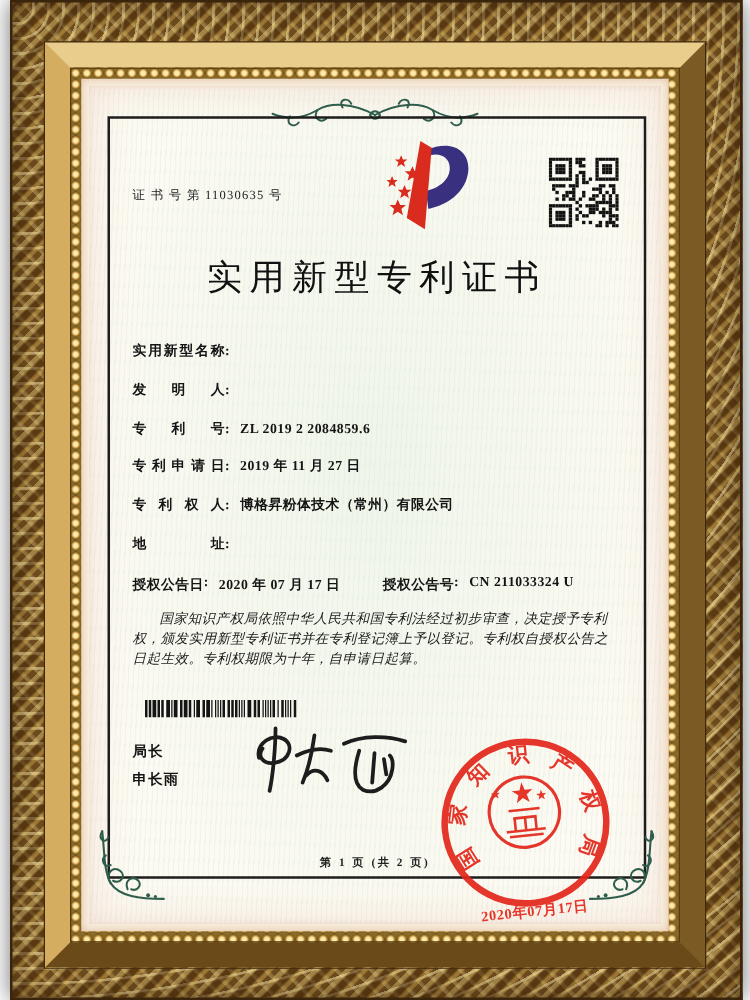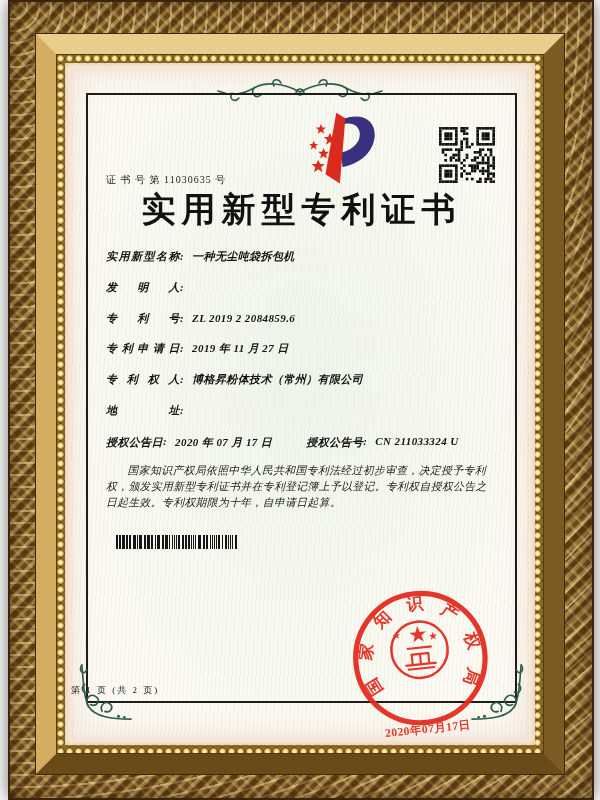--- a/index.html
+++ b/index.html
@@ -47,48 +47,48 @@
     box-shadow:inset 0 0 34px rgba(233,168,148,.30), inset 0 0 5px rgba(190,130,105,.18);
   }
   .cert-border{
     position:absolute;top:24px;left:15px;right:12px;bottom:36px;
     border:2px solid #1d1d1d;
   }
   .cert-content{
     position:absolute;top:24px;left:15px;right:12px;bottom:36px;
     padding:8px 20px 0;color:#141414;
   }
-  .header-row{display:flex;align-items:flex-end;margin-top:10px;}
+  .header-row{display:flex;align-items:center;margin-top:10px;}
   .cert-number{font-size:10px;letter-spacing:1px;margin-top:14px;width:132px;white-space:nowrap;color:#222;}
   .logo-wrap{flex:1;display:flex;justify-content:center;}
   .qr-wrap{width:58px;margin-top:14px;}
   .cert-title{
-    text-align:center;margin-top:0;font-size:34px;font-weight:bold;
+    text-align:center;margin-top:16px;font-size:28px;font-weight:normal;
     letter-spacing:6px;color:#111;white-space:nowrap;
   }
-  .fields{margin-top:17px;font-style:italic;}
+  .fields{margin-top:34px;}
   .field-row{display:flex;font-size:11px;margin-bottom:17px;font-weight:bold;letter-spacing:.4px;line-height:1.25;}
   .field-label{display:inline-block;width:74px;text-align:justify;text-align-last:justify;flex:none;}
   .field-colon{flex:none;margin-right:8px;}
   .field-value{flex:1;}
   .grant-row{display:flex;font-size:11px;font-weight:bold;margin-bottom:12px;letter-spacing:.4px;}
   .grant-pair{display:flex;}
   .grant-pair.second{margin-left:34px;}
   .paragraphs{margin-top:0;font-size:10.8px;line-height:1.52;font-style:italic;letter-spacing:.4px;color:#1a1a1a;}
   .paragraphs p{margin:0;text-indent:2em;}
   .barcode-wrap{margin-top:24px;margin-left:10px;height:14px;width:124px;}
   .sig-row{display:flex;align-items:center;margin-top:10px;}
   .sig-labels{font-size:11.5px;font-weight:bold;line-height:1.9;width:70px;letter-spacing:1px;}
   .sig-draw{margin-left:10px;margin-top:-6px;}
   
   .seal{position:absolute;left:262px;top:492px;width:146px;height:158px;transform:rotate(-6deg);opacity:.92;}
   .seal svg{display:block;}
   .seal-date{position:absolute;bottom:6px;left:0;right:0;text-align:center;
     color:#e3261a;font-size:11.5px;font-weight:bold;letter-spacing:.5px;font-family:"Liberation Serif","DejaVu Serif",serif;}
-  .page-info{position:absolute;bottom:42px;left:0;right:0;text-align:left;font-size:9px;letter-spacing:2px;color:#222;}
+  .page-info{position:absolute;bottom:42px;left:0;right:0;text-align:center;font-size:9px;letter-spacing:2px;color:#222;font-weight:bold;}
   .back-note{position:absolute;bottom:10px;left:0;right:0;text-align:center;font-size:10px;
     color:#55603a;font-style:italic;font-weight:bold;letter-spacing:2px;}
   
   .flourish-top{position:absolute;top:7px;left:50%;transform:translateX(-50%);}
   .flourish-bl{position:absolute;left:4px;bottom:16px;}
   .flourish-br{position:absolute;right:1px;bottom:16px;transform:scaleX(-1);}
 </style>
 </head>
 <body>
 
@@ -352,21 +352,20 @@
           </svg>
       </div>
     </div>
 
     <div class="cert-title">实用新型专利证书</div>
 
     <div class="fields">
       <div class="field-row">
         <span class="field-label">实用新型名称</span>
           <span class="field-colon">:</span>
-          <span class="field-value">一种无尘吨袋拆包机</span>
       </div>
       <div class="field-row">
         <span class="field-label">发明人</span>
           <span class="field-colon">:</span>
       </div>
       <div class="field-row">
         <span class="field-label">专利号</span>
           <span class="field-colon">:</span>
           <span class="field-value">ZL 2019 2 2084859.6</span>
       </div>
@@ -441,20 +440,39 @@
           <rect x="102" y="0" width="2" height="14" fill="#151515"></rect>
           <rect x="106" y="0" width="1" height="14" fill="#151515"></rect>
           <rect x="109" y="0" width="2" height="14" fill="#151515"></rect>
           <rect x="112" y="0" width="1" height="14" fill="#151515"></rect>
           <rect x="114" y="0" width="1" height="14" fill="#151515"></rect>
           <rect x="116" y="0" width="1" height="14" fill="#151515"></rect>
           <rect x="119" y="0" width="2" height="14" fill="#151515"></rect>
         </svg>
     </div>
 
+    <div class="sig-row">
+      <div class="sig-labels">
+        <div>局长</div>
+        <div>申长雨</div>
+      </div>
+      <svg class="sig-draw" width="165" height="66" viewBox="0 0 170 70">
+        <g stroke="#1d1d1d" stroke-width="3.2" fill="none" stroke-linecap="round" stroke-linejoin="round">
+          <path d="M20 30 C17 17 32 9 41 14 C50 19 46 32 34 34 C24 36 18 29 23 22"></path>
+          <path d="M34 5 C34 20 32 44 29 58"></path>
+          <path d="M67 11 C65 26 62 39 57 51"></path>
+          <path d="M52 28 C62 23 72 21 81 24"></path>
+          <path d="M60 45 C66 38 74 40 78 49"></path>
+          <path d="M92 18 C108 11 128 11 144 16"></path>
+          <path d="M105 24 C100 40 100 52 108 57 C119 62 131 53 133 40 C134 34 133 30 131 28"></path>
+          <path d="M118 26 L116 51"></path>
+          <path d="M126 31 L128 44"></path>
+        </g>
+      </svg>
+    </div>
 
     <div class="seal">
       <svg id="sealSvg" width="146" height="146" viewBox="0 0 140 140">
         <circle cx="70" cy="70" r="62" fill="none" stroke="#e3261a" stroke-width="5"></circle>
         <g fill="#e3261a" stroke="#e3261a">
           <circle cx="70" cy="62" r="27" fill="none" stroke-width="2.4"></circle>
           <path d="M70 39 L72 45 78 45 73.2 48.6 75 54.6 70 51 65 54.6 66.8 48.6 62 45 68 45 Z" stroke="none"></path>
           <path d="M57 45 l1 3 3 0 -2.4 1.8 .9 3 -2.5 -1.8 -2.5 1.8 .9 -3 -2.4 -1.8 3 0 Z" stroke="none" transform="translate(-2,2) scale(.9)"></path>
           <path d="M84 45 l1 3 3 0 -2.4 1.8 .9 3 -2.5 -1.8 -2.5 1.8 .9 -3 -2.4 -1.8 3 0 Z" stroke="none" transform="translate(2,2) scale(.98)"></path>
           <g stroke-width="2" fill="none">

